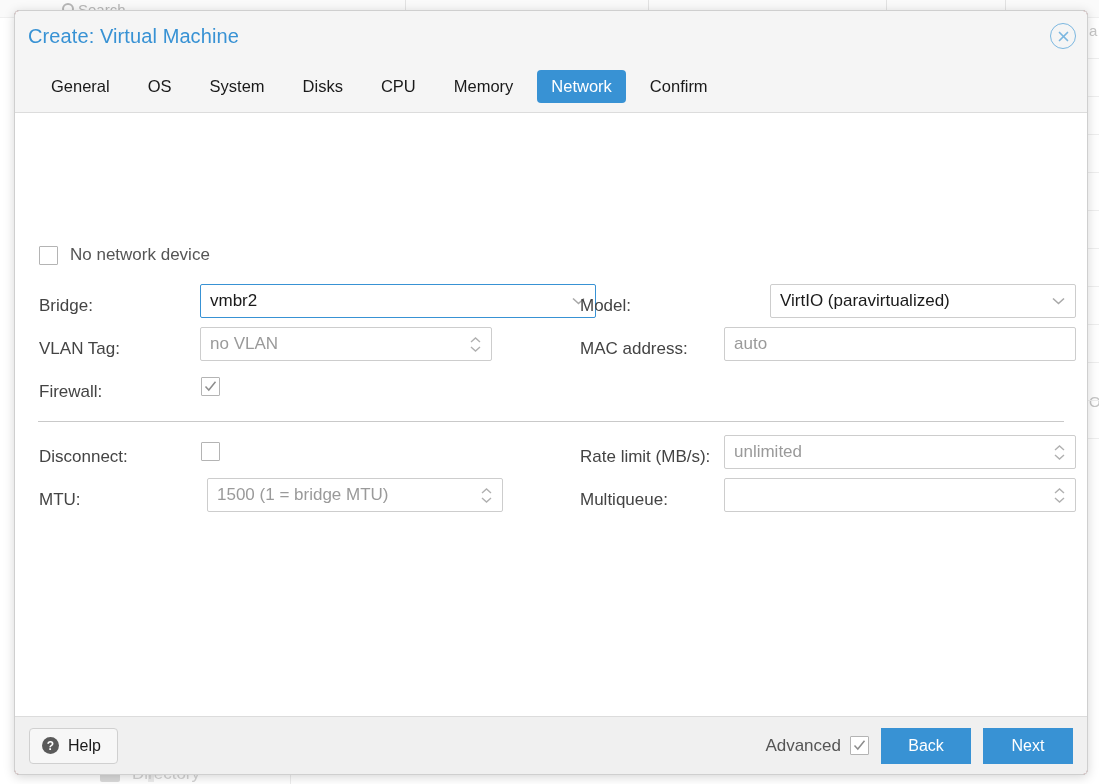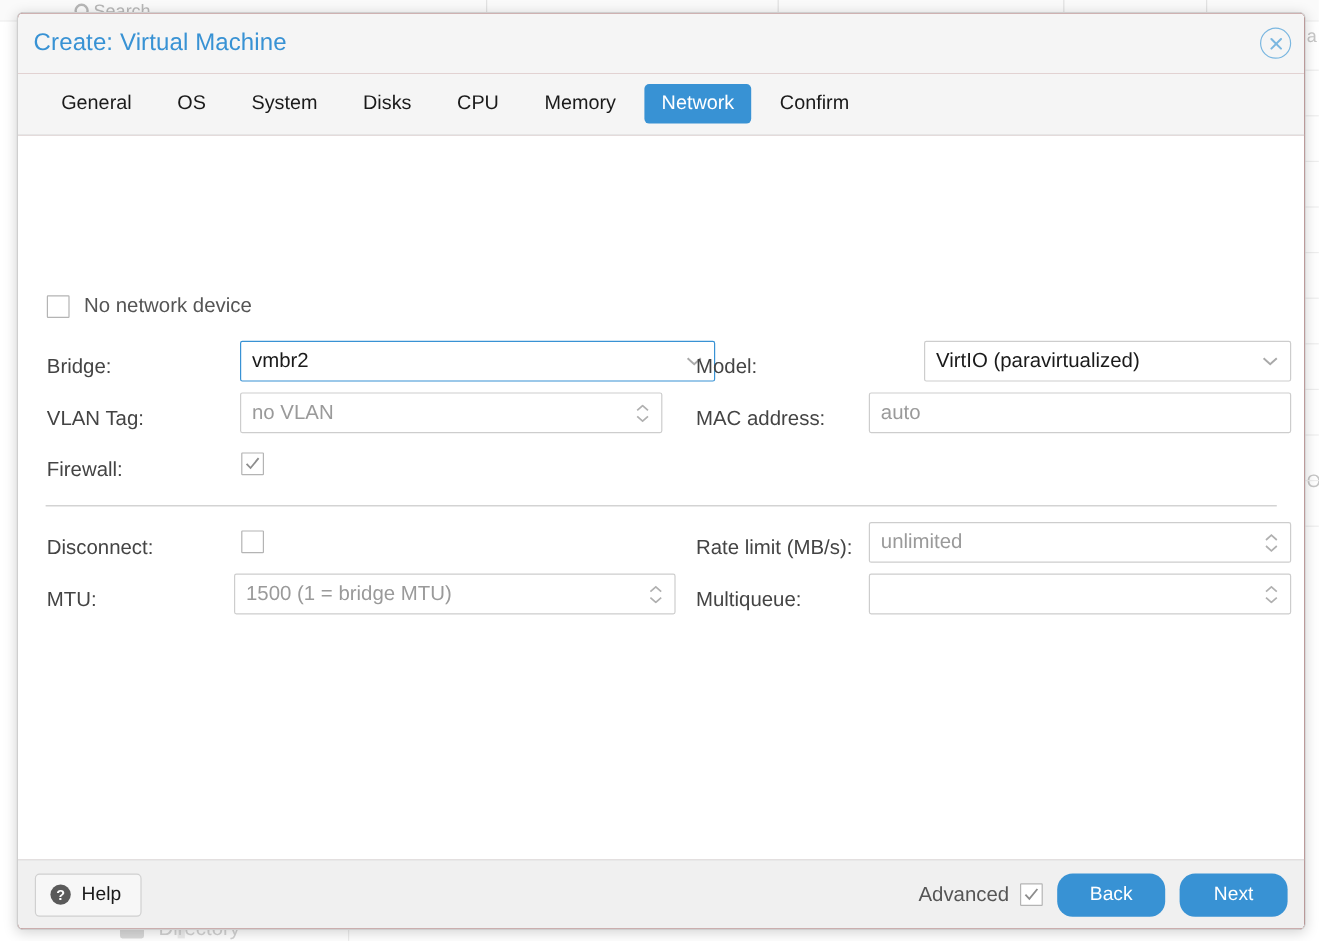--- a/index.html
+++ b/index.html
@@ -203,21 +203,21 @@
     flex: none;
   }
   .footer-right {
     margin-left: auto;
     display: flex; align-items: center; gap: 12px;
   }
   .adv-wrap { display: flex; align-items: center; gap: 9px; }
   .adv-label { font-size: 17px; color: #555555; }
   .btn-primary {
     background: #3892d4; color: #ffffff;
-    border: none; border-radius: 13px;
+    border: none; border-radius: 0;
     height: 36px; min-width: 90px; padding: 0 18px;
     font-size: 16px; cursor: pointer;
     font-family: "Liberation Sans", sans-serif;
   }
 </style>
 </head>
 <body>
 
 <div id="bg-layer">
   <div class="bg-toolbar"></div>
@@ -298,21 +298,21 @@
             <svg width="13" height="8" viewBox="0 0 13 8">
                 <polyline points="1,1.5 6.5,6.5 12,1.5" fill="none" stroke="#a9a9a9" stroke-width="1.6"></polyline>
               </svg>
           </span>
         </div>
       </div>
 
       <div class="frow" style="left:24px; top:219px;">
         <span class="flabel">VLAN Tag:</span>
       </div>
-      <div class="fctrl" style="left:185px; top:214px; width:352px;">
+      <div class="fctrl" style="left:185px; top:214px; width:292px;">
         <div class="field">
           <span class="ph">no VLAN</span>
           <span class="spin">
             <svg width="11" height="6" viewBox="0 0 11 6">
                 <polyline points="1,5 5.5,1 10,5" fill="none" stroke="#b0b0b0" stroke-width="1.4"></polyline>
               </svg>
             <svg width="11" height="6" viewBox="0 0 11 6">
                 <polyline points="1,1 5.5,5 10,1" fill="none" stroke="#b0b0b0" stroke-width="1.4"></polyline>
               </svg>
           </span>
@@ -360,21 +360,21 @@
       </div>
       <div class="fctrl" style="left:186px; top:329px; width:20px; height:20px;">
         <div class="cbox">
           
         </div>
       </div>
 
       <div class="frow" style="left:24px; top:370px;">
         <span class="flabel">MTU:</span>
       </div>
-      <div class="fctrl" style="left:180px; top:365px; width:368px;">
+      <div class="fctrl" style="left:192px; top:365px; width:296px;">
         <div class="field">
           <span class="ph">1500 (1 = bridge MTU)</span>
           <span class="spin">
             <svg width="11" height="6" viewBox="0 0 11 6">
                 <polyline points="1,5 5.5,1 10,5" fill="none" stroke="#b0b0b0" stroke-width="1.4"></polyline>
               </svg>
             <svg width="11" height="6" viewBox="0 0 11 6">
                 <polyline points="1,1 5.5,5 10,1" fill="none" stroke="#b0b0b0" stroke-width="1.4"></polyline>
               </svg>
           </span>

